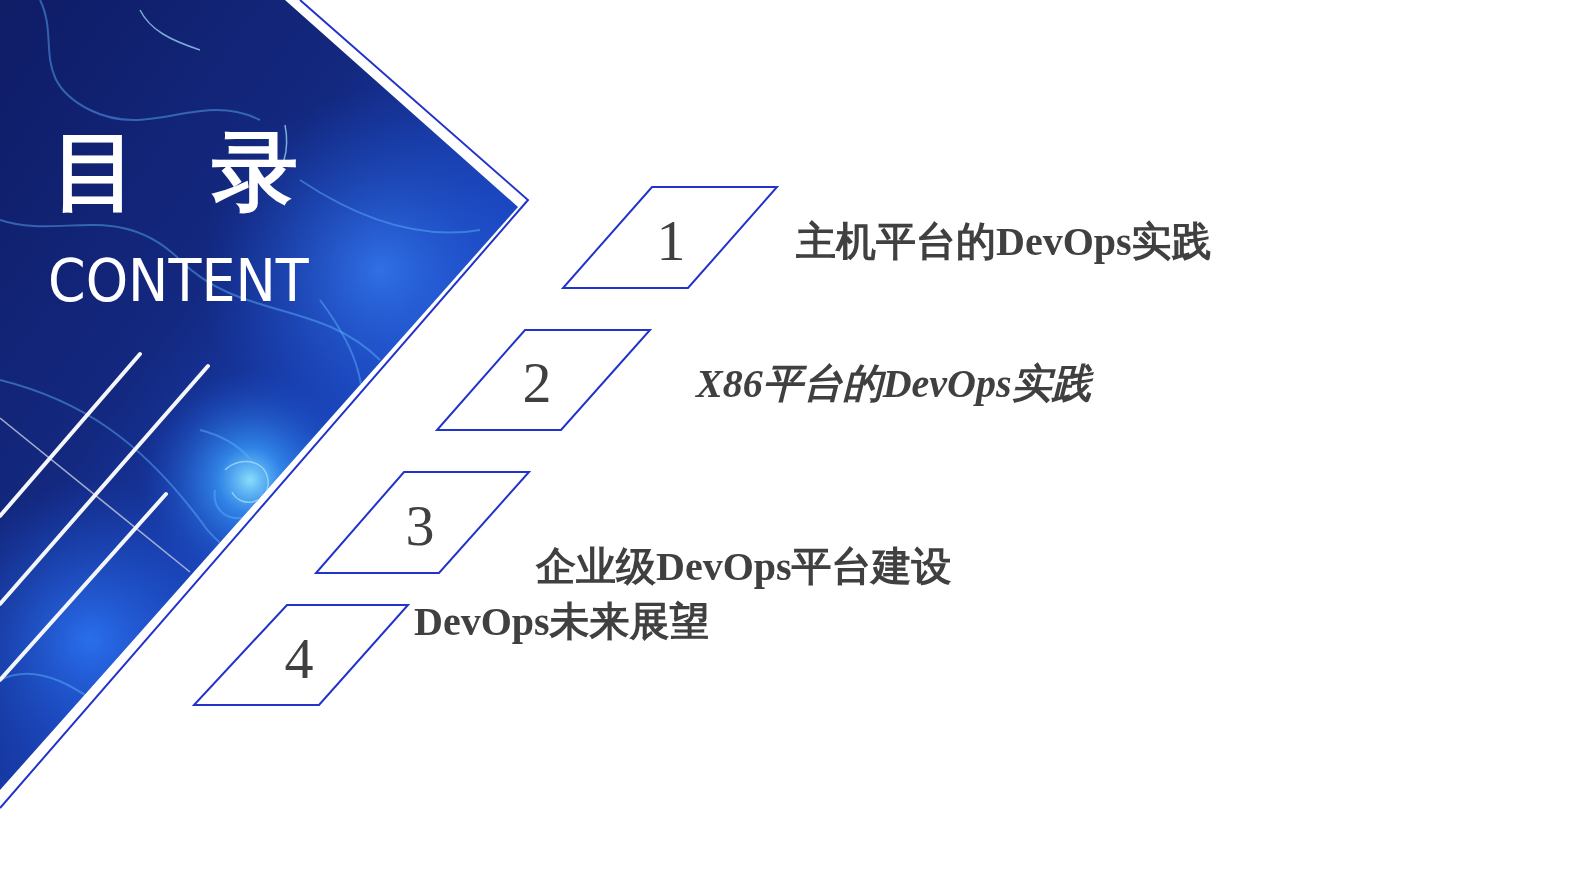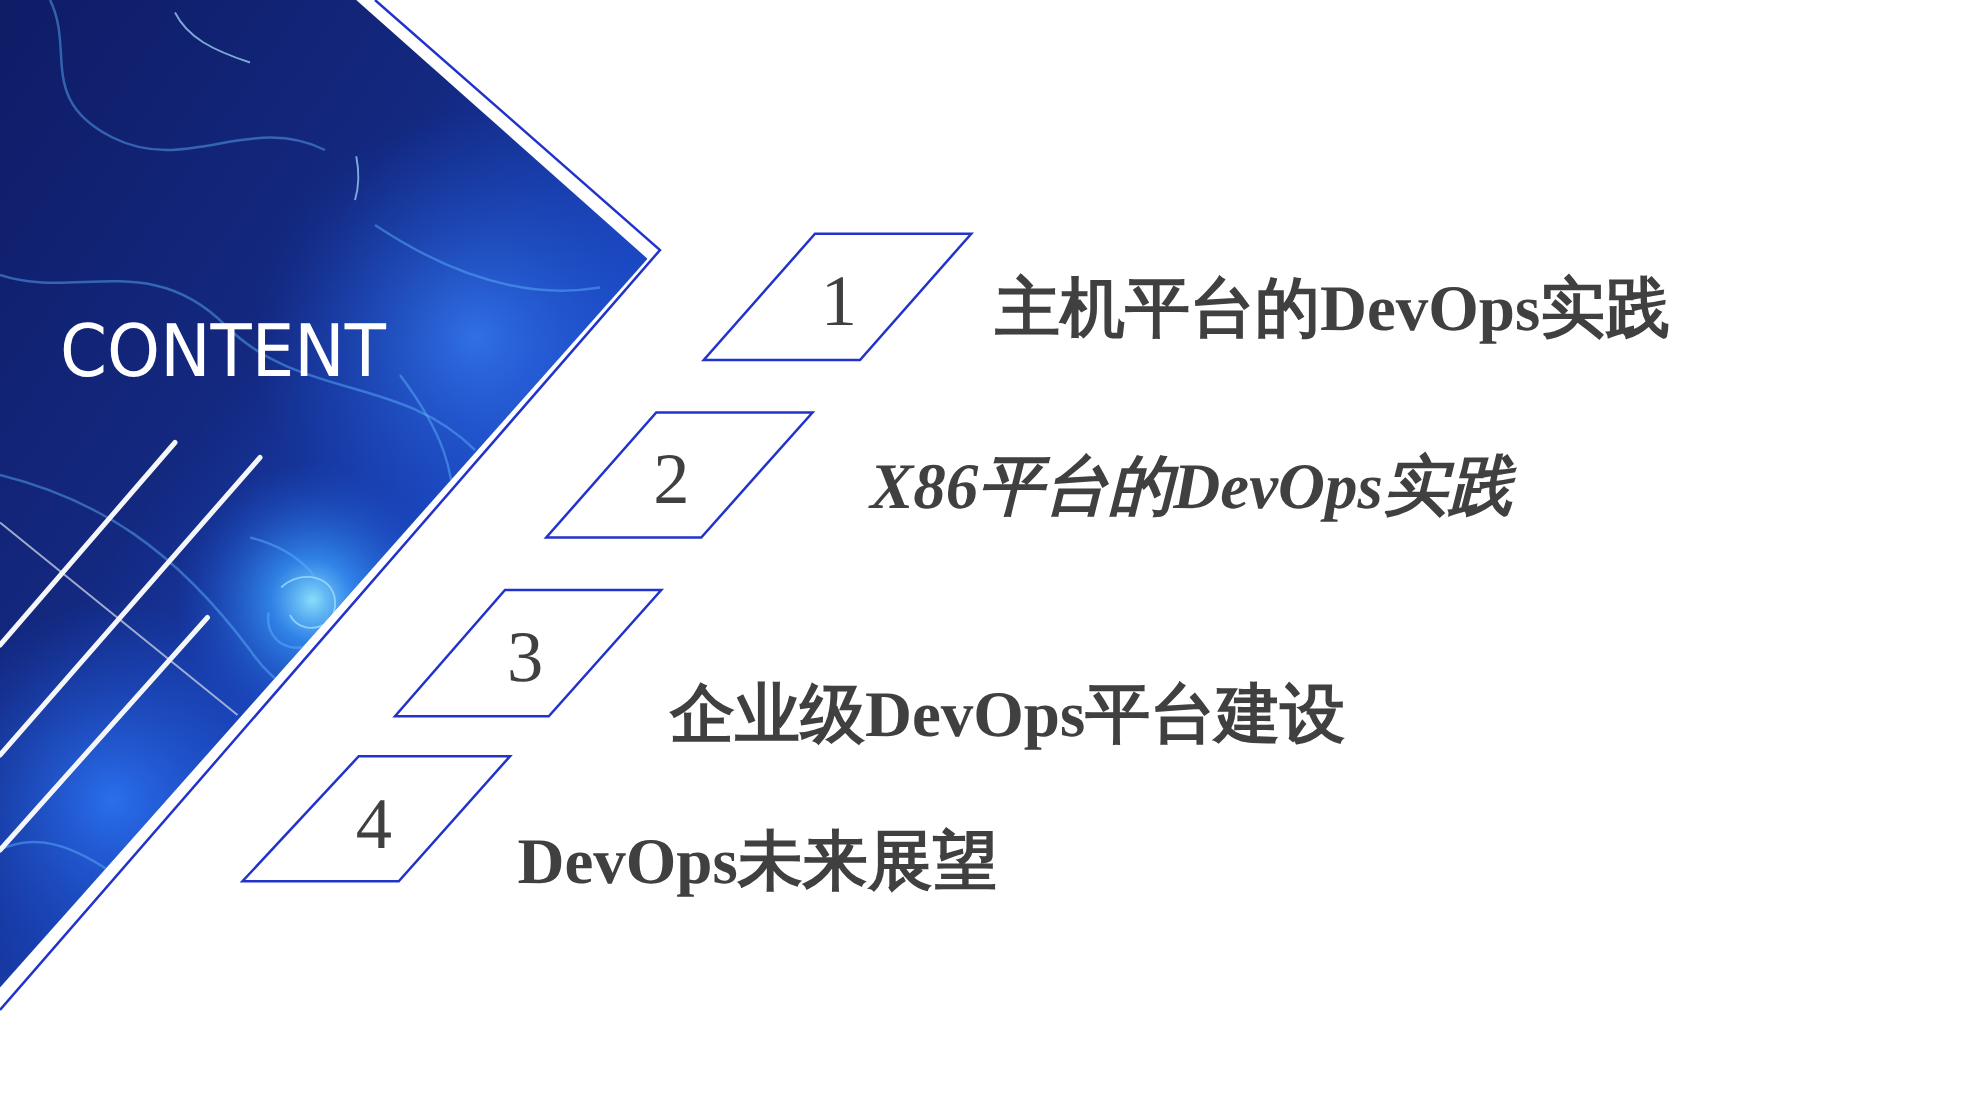--- a/index.html
+++ b/index.html
@@ -20,21 +20,21 @@
     font-family: "DejaVu Sans", sans-serif;
     font-size: 58px; color: #ffffff; line-height: 1; letter-spacing: 0px;
     transform: scaleX(0.93); transform-origin: left top;
   }
   .item-num {
     position: absolute; width: 60px; text-align: center;
     font-family: "Liberation Serif", serif; font-size: 58px; color: #404040; line-height: 1;
   }
   .item-label {
     position: absolute; font-family: "Liberation Serif", serif;
-    font-weight: bold; font-size: 52px; color: #404040; line-height: 1; white-space: nowrap;
+    font-weight: bold; font-size: 40px; color: #404040; line-height: 1; white-space: nowrap;
   }
 </style>
 </head>
 <body>
 
 <div id="slide">
 
   <svg class="bg-art" width="1587" height="892" viewBox="0 0 1587 892">
     <defs>
       <linearGradient id="blueGrad" x1="0" y1="0" x2="1" y2="1">
@@ -91,34 +91,35 @@
     </g>
 
     <polyline points="300,0 528,200 0,808" fill="none" stroke="#2233cc" stroke-width="2"></polyline>
 
     <polygon points="652,187 777,187 688,288 563,288" fill="#ffffff" stroke="#2233cc" stroke-width="2"></polygon>
     <polygon points="525,330 650,330 561,430 437,430" fill="#ffffff" stroke="#2233cc" stroke-width="2"></polygon>
     <polygon points="404,472 529,472 439,573 316,573" fill="#ffffff" stroke="#2233cc" stroke-width="2"></polygon>
     <polygon points="287,605 408,605 319,705 194,705" fill="#ffffff" stroke="#2233cc" stroke-width="2"></polygon>
   </svg>
 
+  <div class="title-cn">目 录</div>
   <div class="title-en">CONTENT</div>
 
   <div>
     <div>
       <div class="item-num" style="left:641px; top:212px;">1</div>
       <div class="item-label" style="left:796px; top:222px;">主机平台的DevOps实践</div>
     </div>
     <div>
       <div class="item-num" style="left:507px; top:354px;">2</div>
       <div class="item-label" style="left:696px; top:364px;font-style:italic;">X86平台的DevOps实践</div>
     </div>
     <div>
       <div class="item-num" style="left:390px; top:497px;">3</div>
       <div class="item-label" style="left:536px; top:507px;margin-top:40px;">企业级DevOps平台建设</div>
     </div>
     <div>
       <div class="item-num" style="left:269px; top:630px;">4</div>
-      <div class="item-label" style="left:414px; top:664px;">DevOps未来展望</div>
+      <div class="item-label" style="left:414px; top:602px;">DevOps未来展望</div>
     </div>
   </div>
 
 </div>
 
 </body></html>

